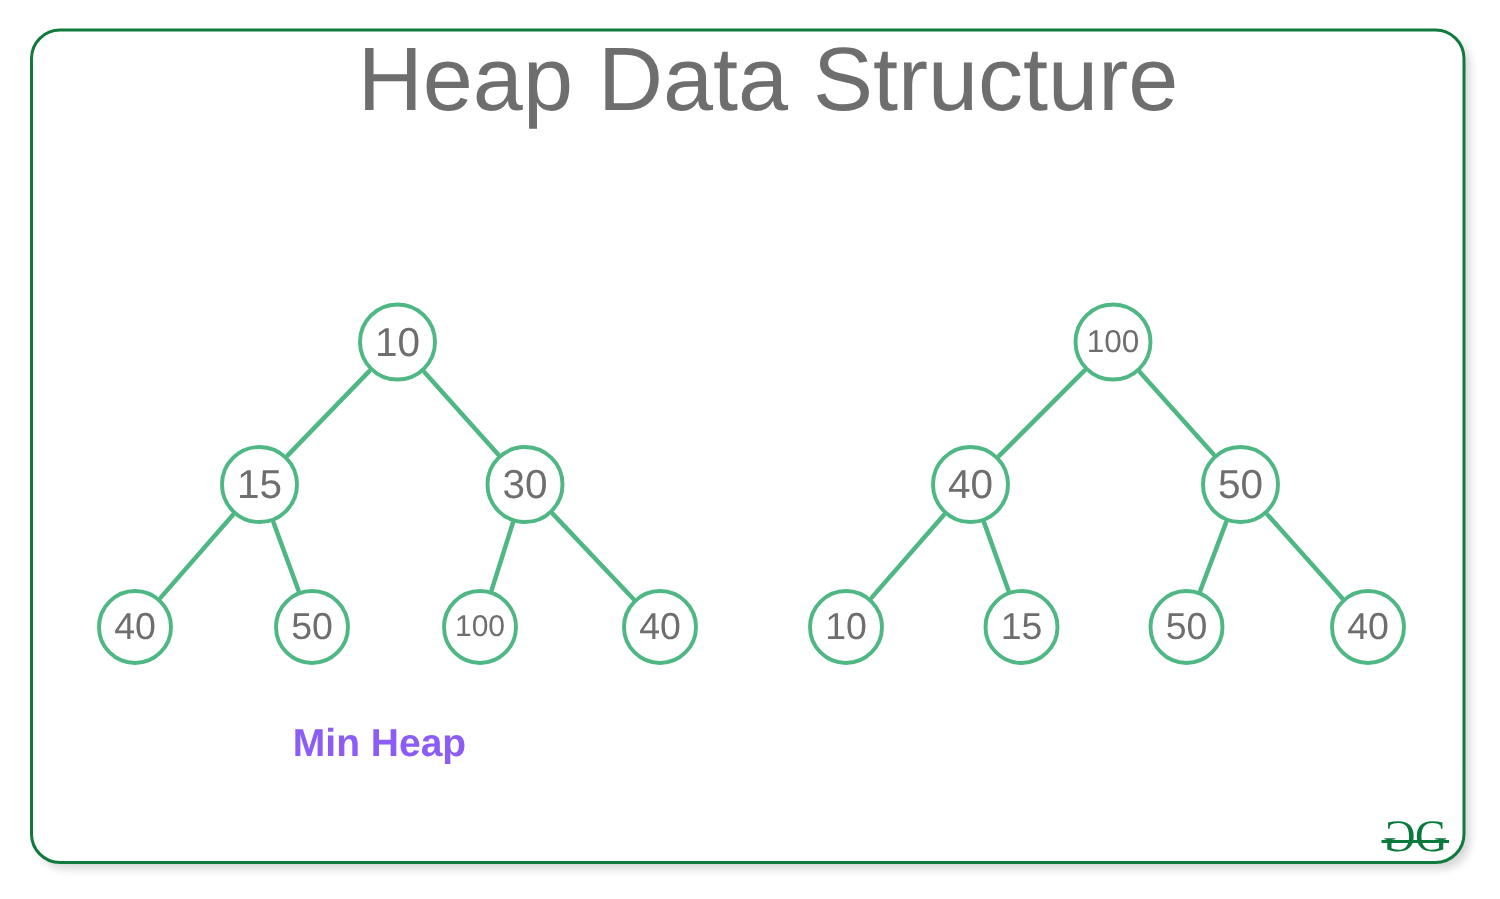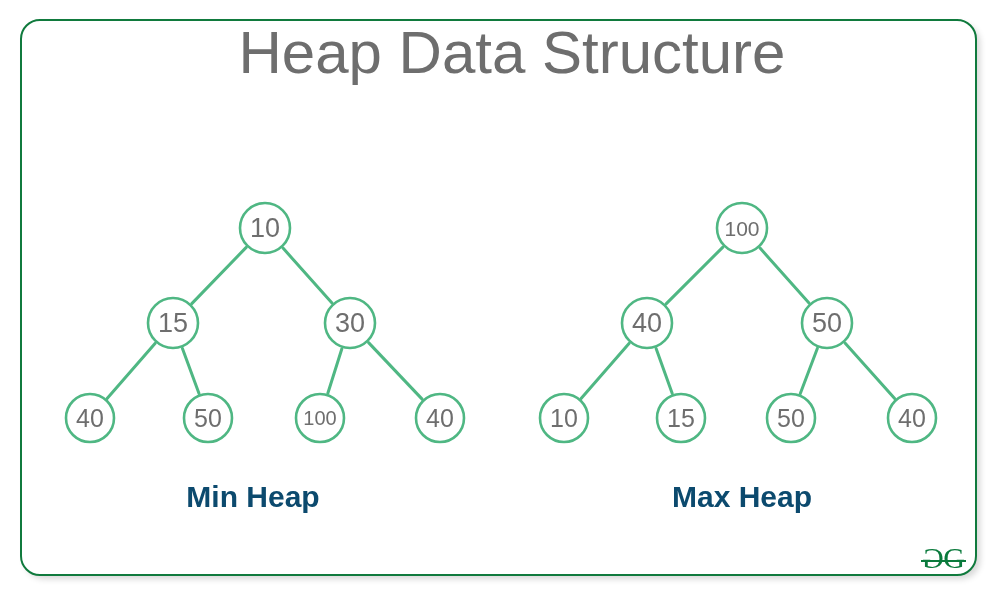--- a/index.html
+++ b/index.html
@@ -50,23 +50,23 @@
   .diagram {
     position: absolute;
     left: 0;
     top: 0;
     width: 1000px;
     height: 599px;
   }
   .heap-label {
     position: absolute;
     text-align: center;
-    font-size: 30px;
+    font-size: 26px;
     font-weight: bold;
-    color: #0c4a6e;
+    color: #8b5cf6;
     white-space: nowrap;
     line-height: 1;
   }
   .logo {
     position: absolute;
     right: 36px;
     bottom: 26px;
     font-family: "Liberation Serif", serif;
     font-size: 30px;
     color: #0a7a3c;
@@ -174,14 +174,13 @@
     </svg>
 
   <div class="logo">
     <span class="logo-inner">
       <span class="mirror-g">G</span><span>G</span>
       <span class="bar"></span>
     </span>
   </div>
 
 <div class="heap-label" style="left: 103px; top: 482px; width: 300px;">Min Heap</div>
-    <div class="heap-label" style="left: 592px; top: 482px; width: 300px;">Max Heap</div>
   </div>
 
 </body></html>

